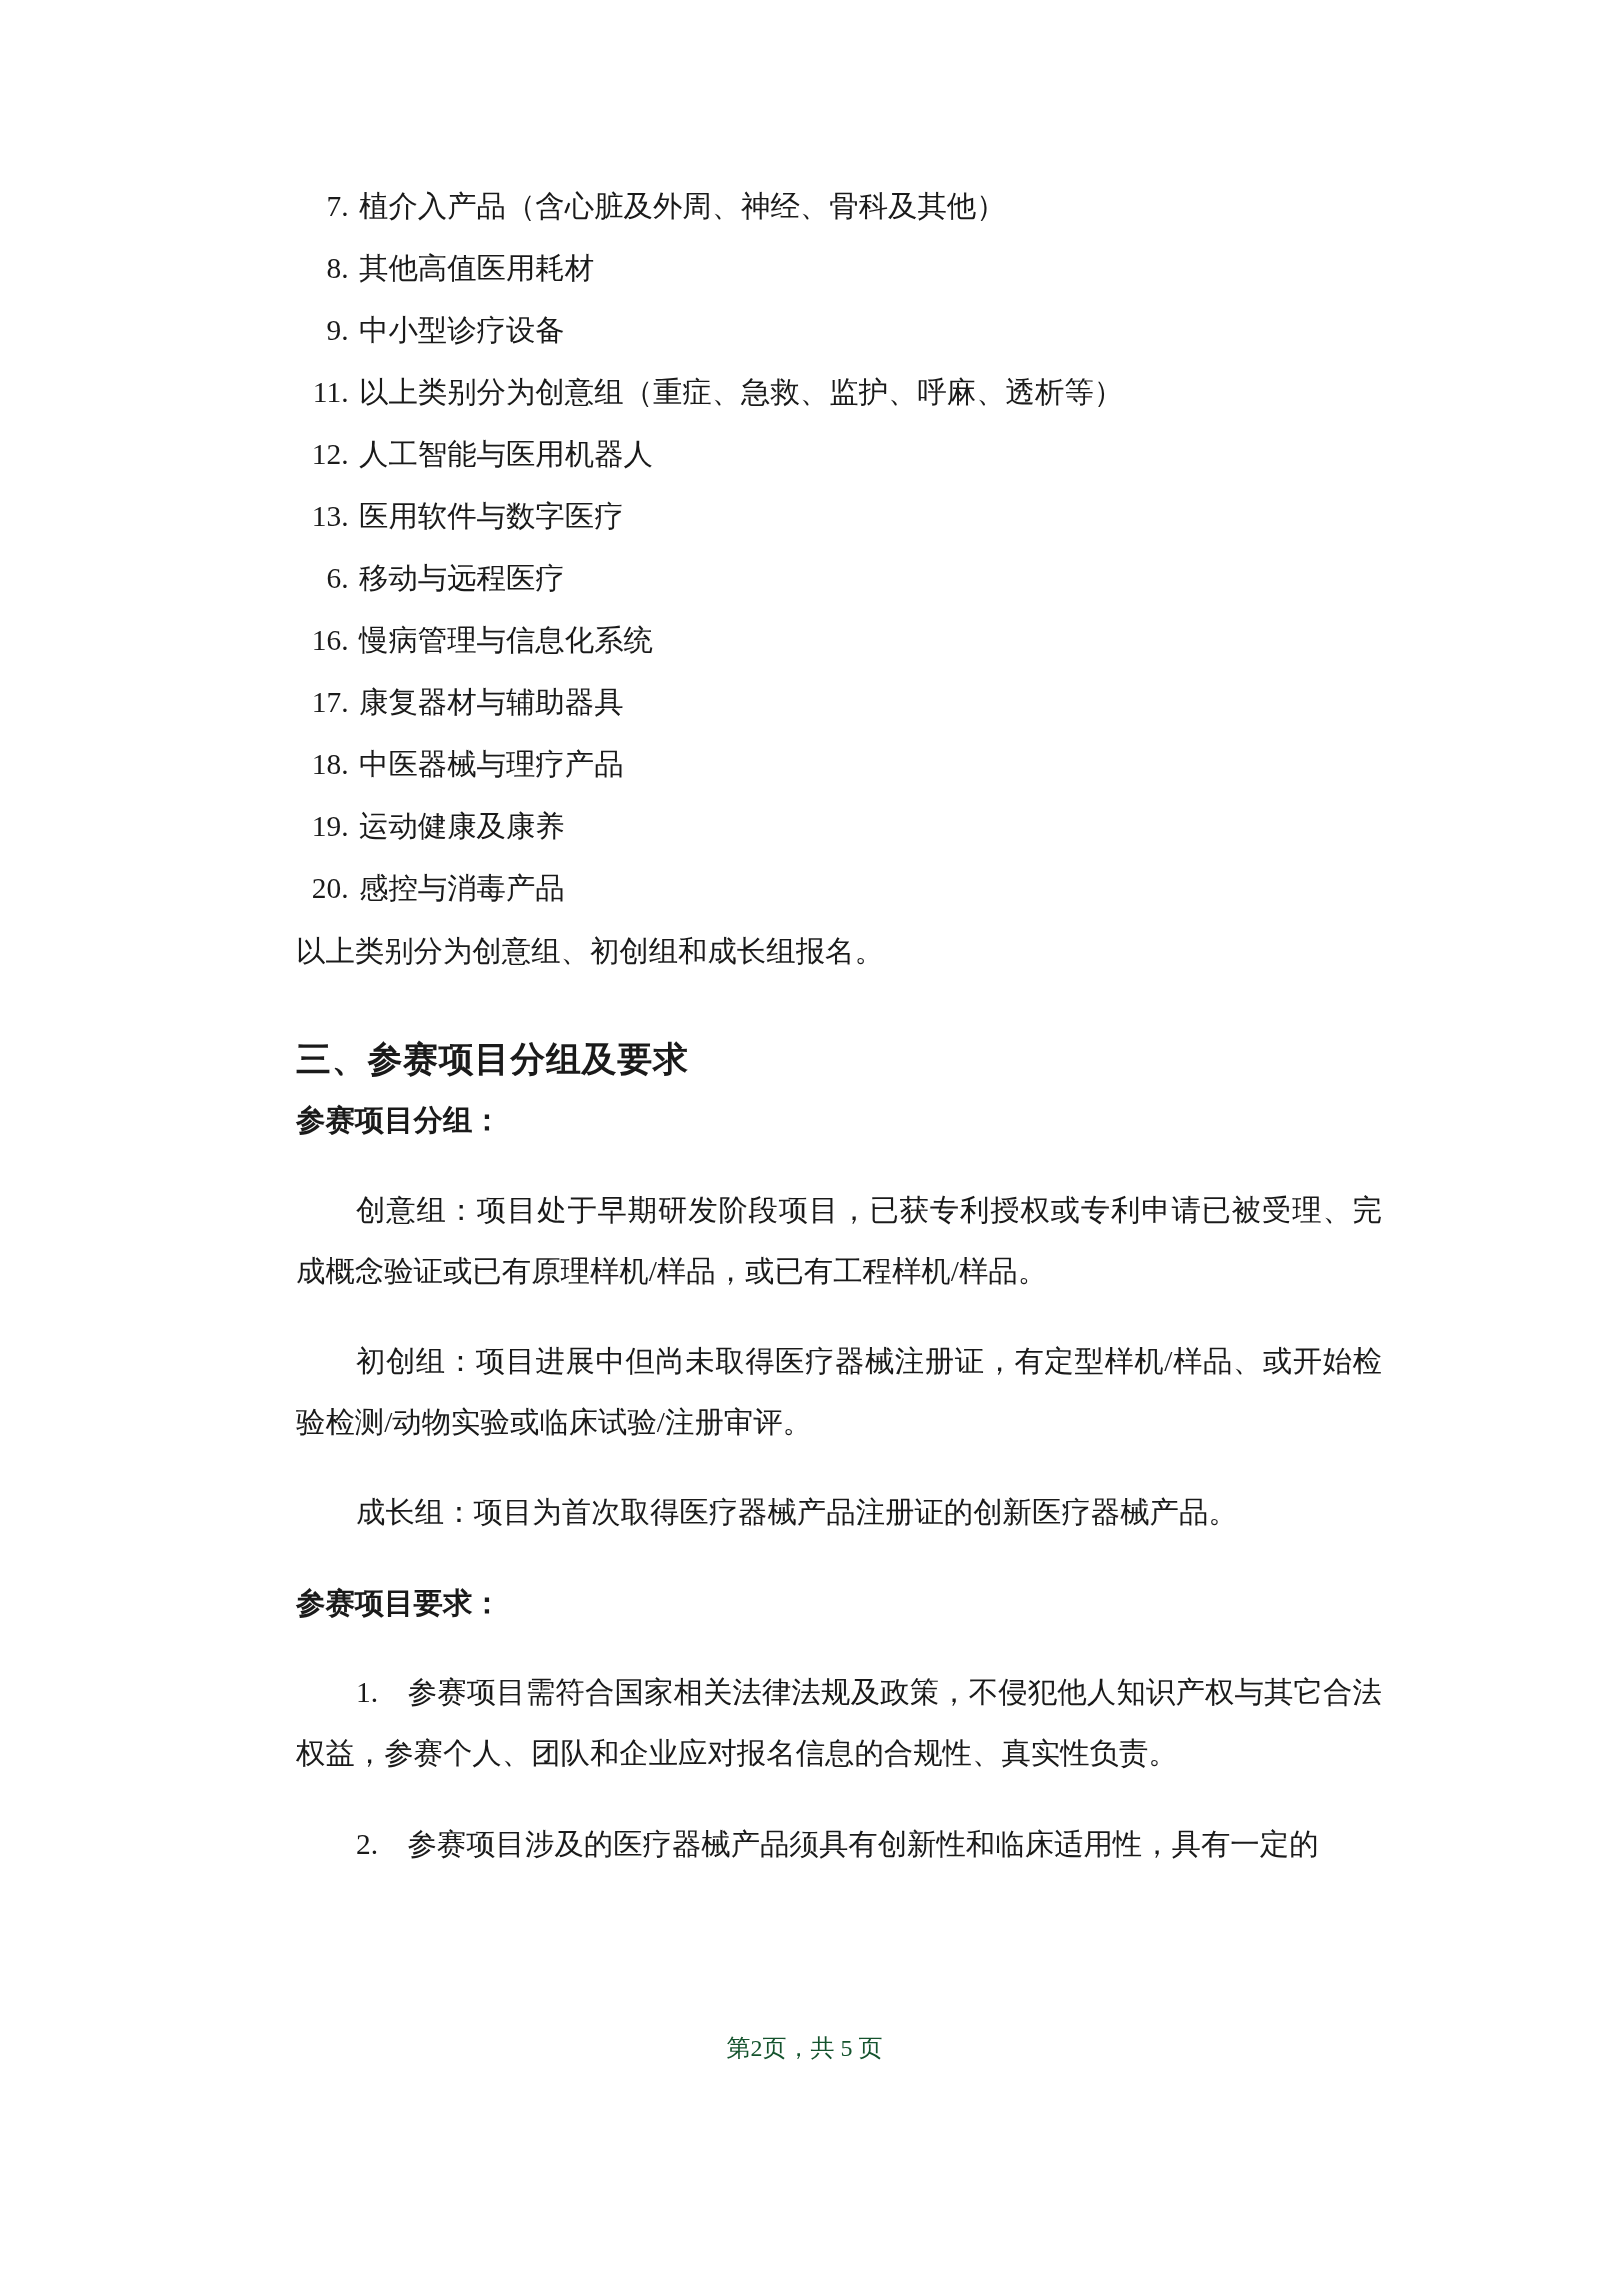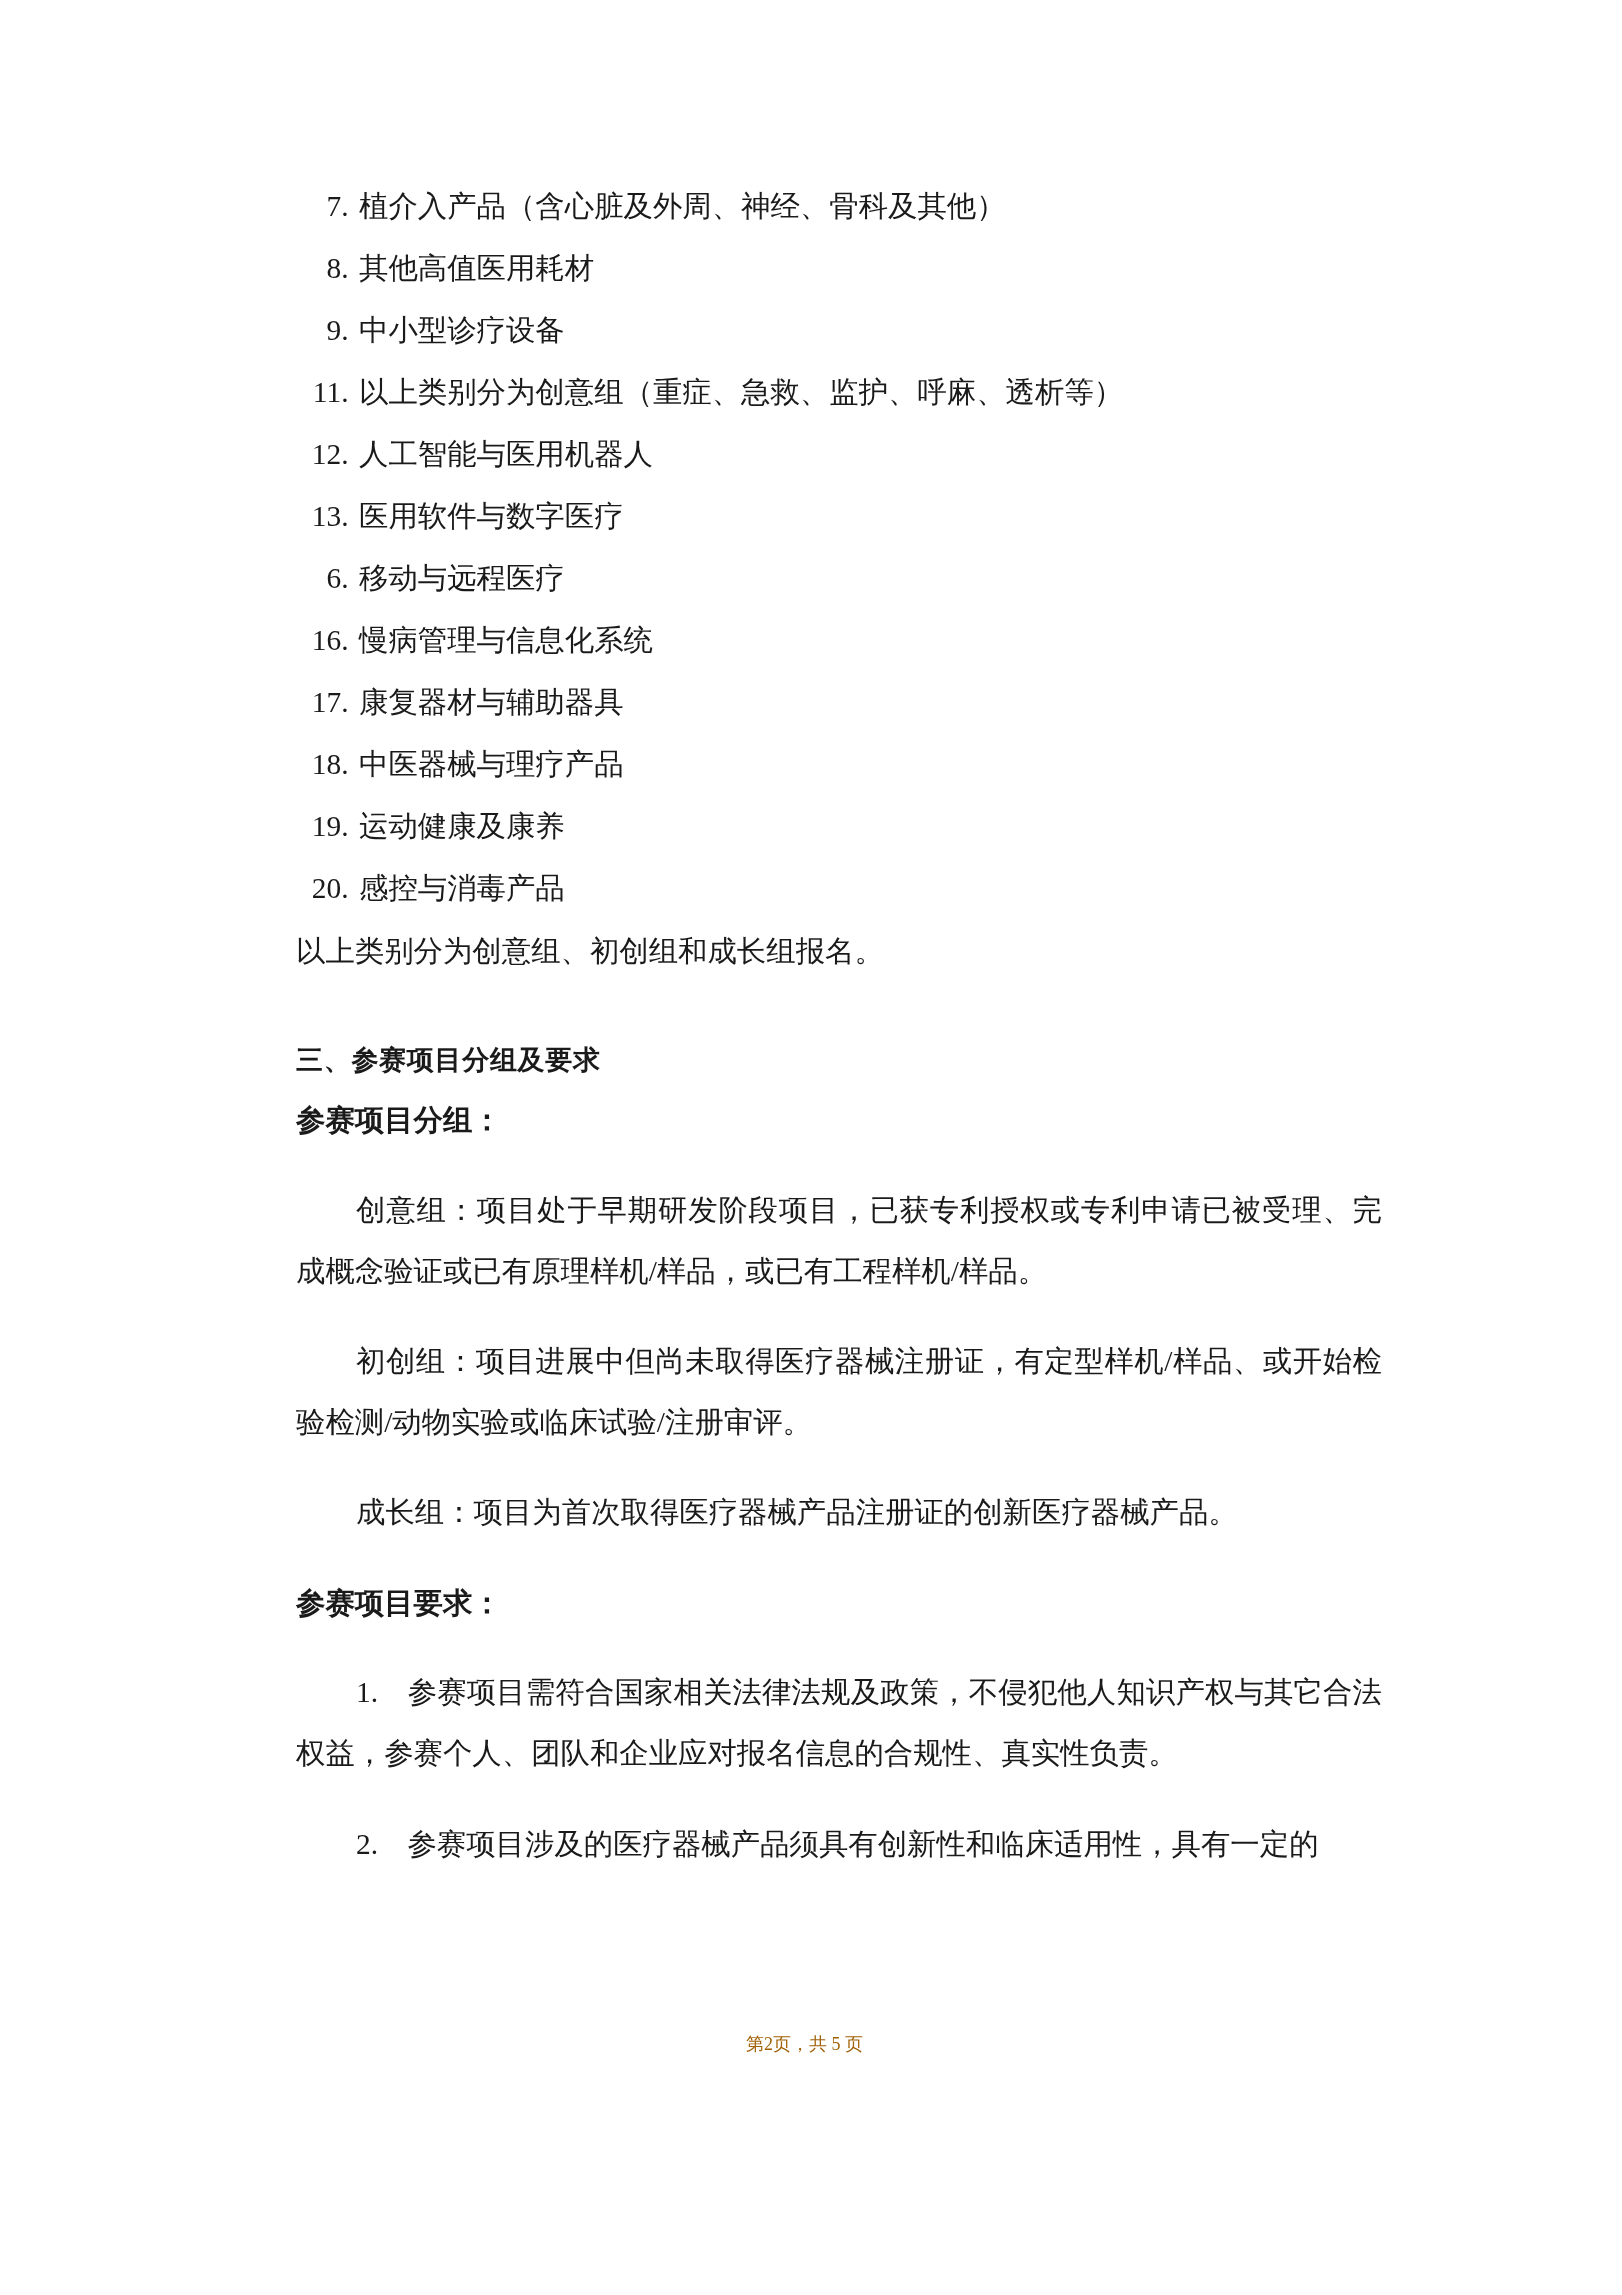--- a/index.html
+++ b/index.html
@@ -49,21 +49,21 @@
   }
   .note-line {
     font-size: 29.4px;
     line-height: 62px;
     margin-top: 1.3px;
   }
   .section-gap {
     height: 48px;
   }
   .section-title {
-    font-size: 27px;
+    font-size: 35px;
     line-height: 60px;
     font-weight: bold;
     letter-spacing: 0.7px;
   }
   .sub-title {
     font-size: 29.4px;
     line-height: 60px;
     font-weight: bold;
   }
   .para {
@@ -79,23 +79,23 @@
     text-align: justify;
     text-justify: inter-ideograph;
     text-indent: 60px;
   }
   .footer {
     position: absolute;
     left: 0;
     right: 14px;
     top: 2032px;
     text-align: center;
-    font-size: 18px;
+    font-size: 24px;
     font-family: "Liberation Serif", serif;
-    color: #a16207;
+    color: #14532d;
   }
 </style>
 </head>
 <body>
 
 <div class="page">
   <div class="content">
 
     <ul class="cat-list">
       <li class="cat-item">

